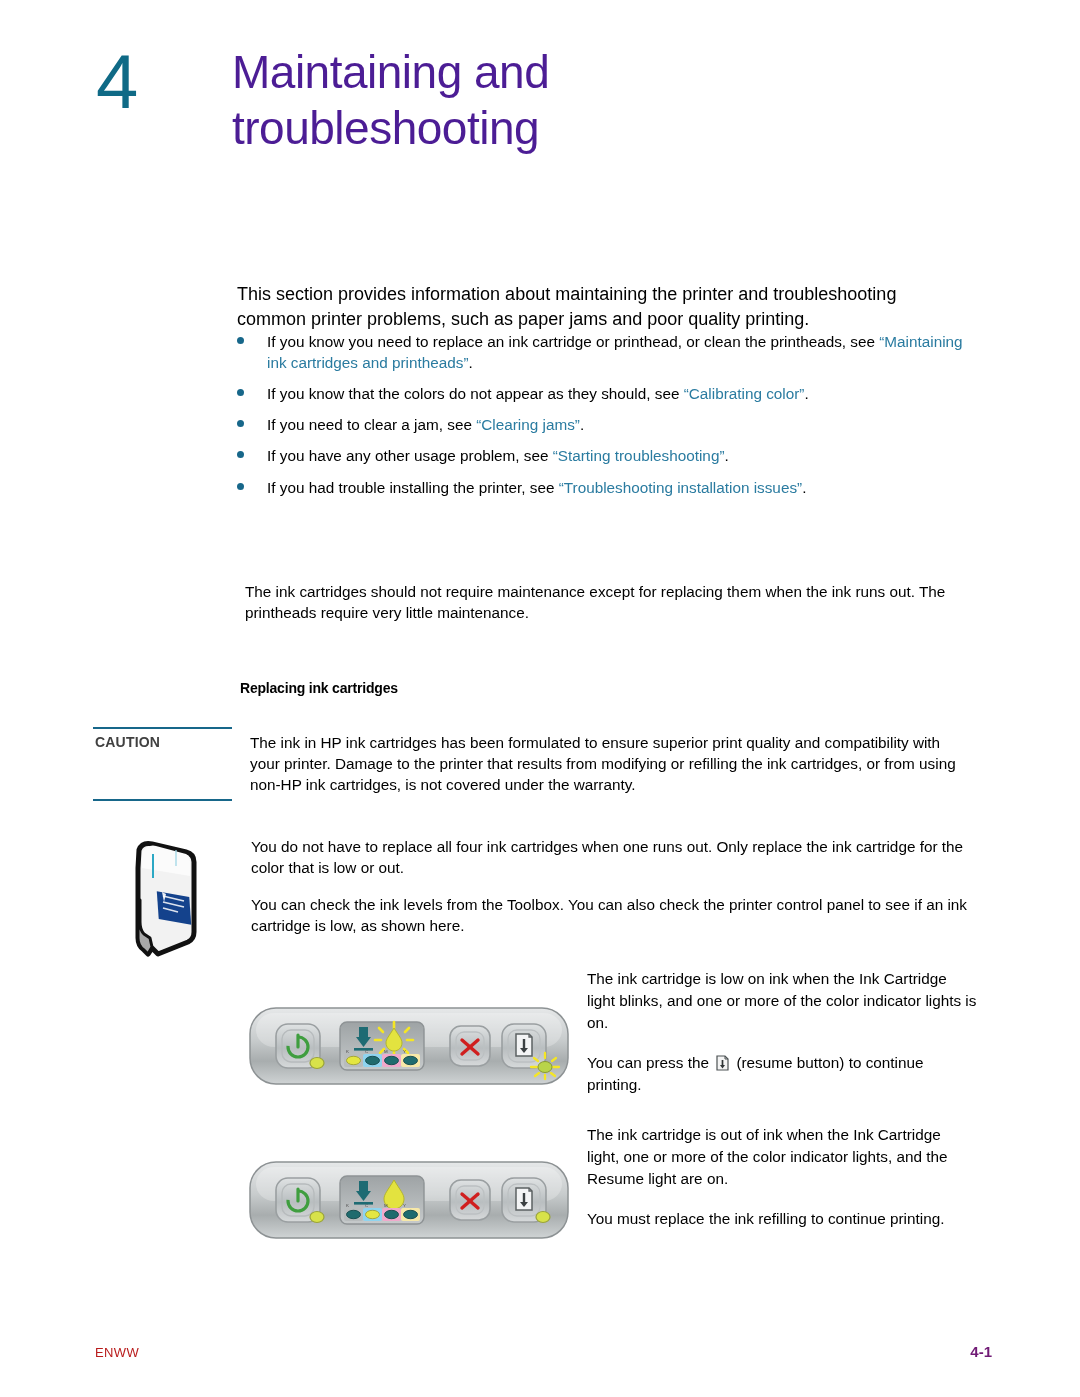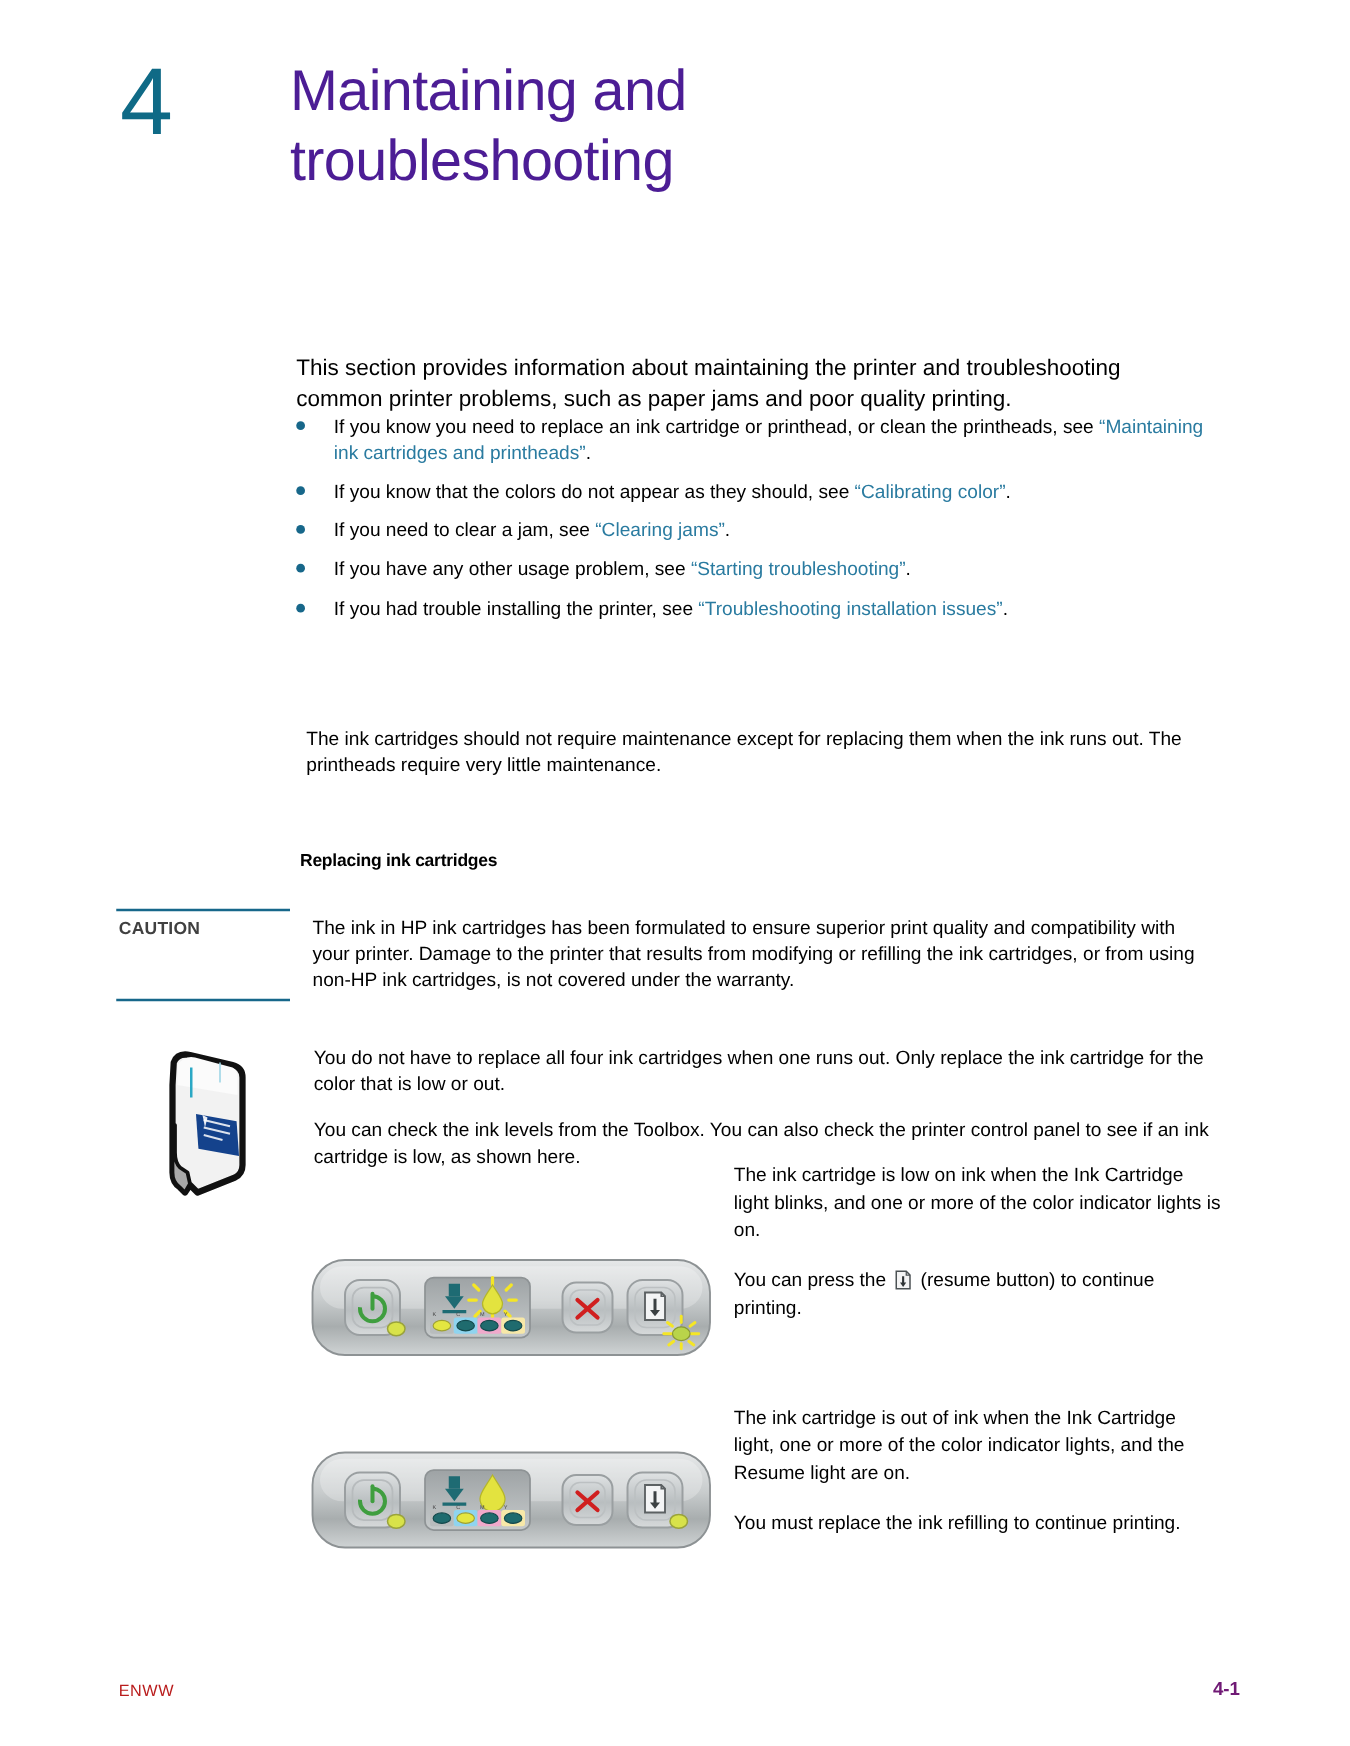--- a/index.html
+++ b/index.html
@@ -161,21 +161,21 @@
   }
   .note-body p { margin: 0 0 16px 14px; }
 
   
   .panel-fig-1 { position: absolute; left: 248px; top: 1004px; }
   .panel-fig-2 { position: absolute; left: 248px; top: 1158px; }
 
   .panel-text-1 {
     position: absolute;
     left: 587px;
-    top: 930px;
+    top: 968px;
     width: 390px;
     font-size: 15.3px;
     line-height: 1.44;
   }
   .panel-text-2 {
     position: absolute;
     left: 587px;
     top: 1124px;
     width: 390px;
     font-size: 15.3px;

